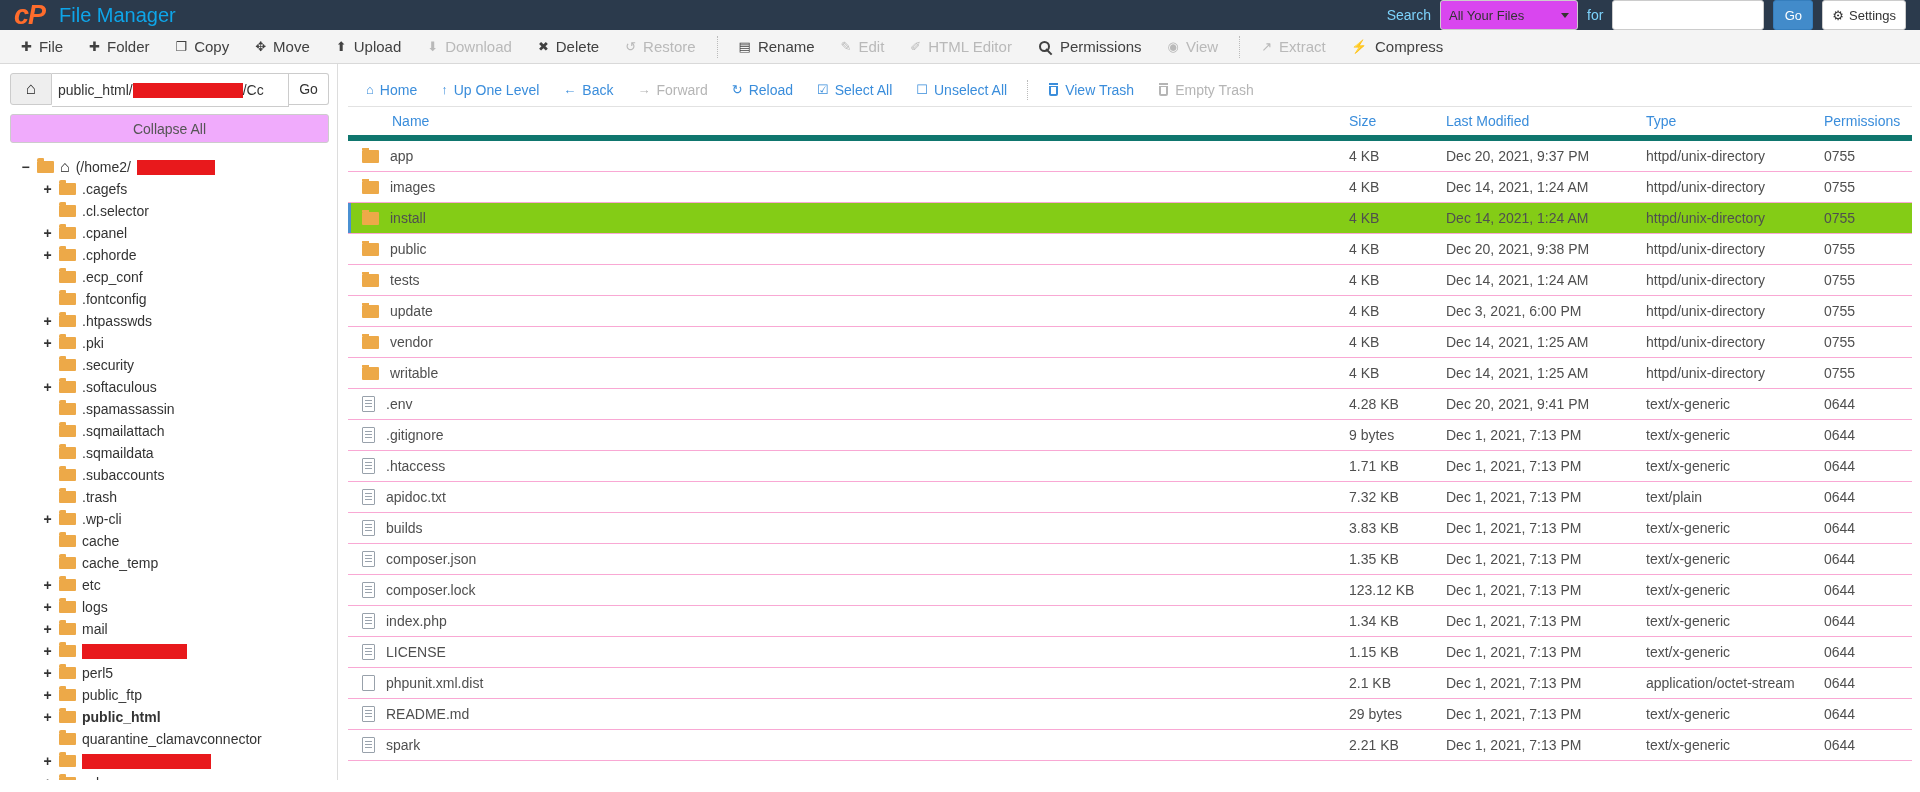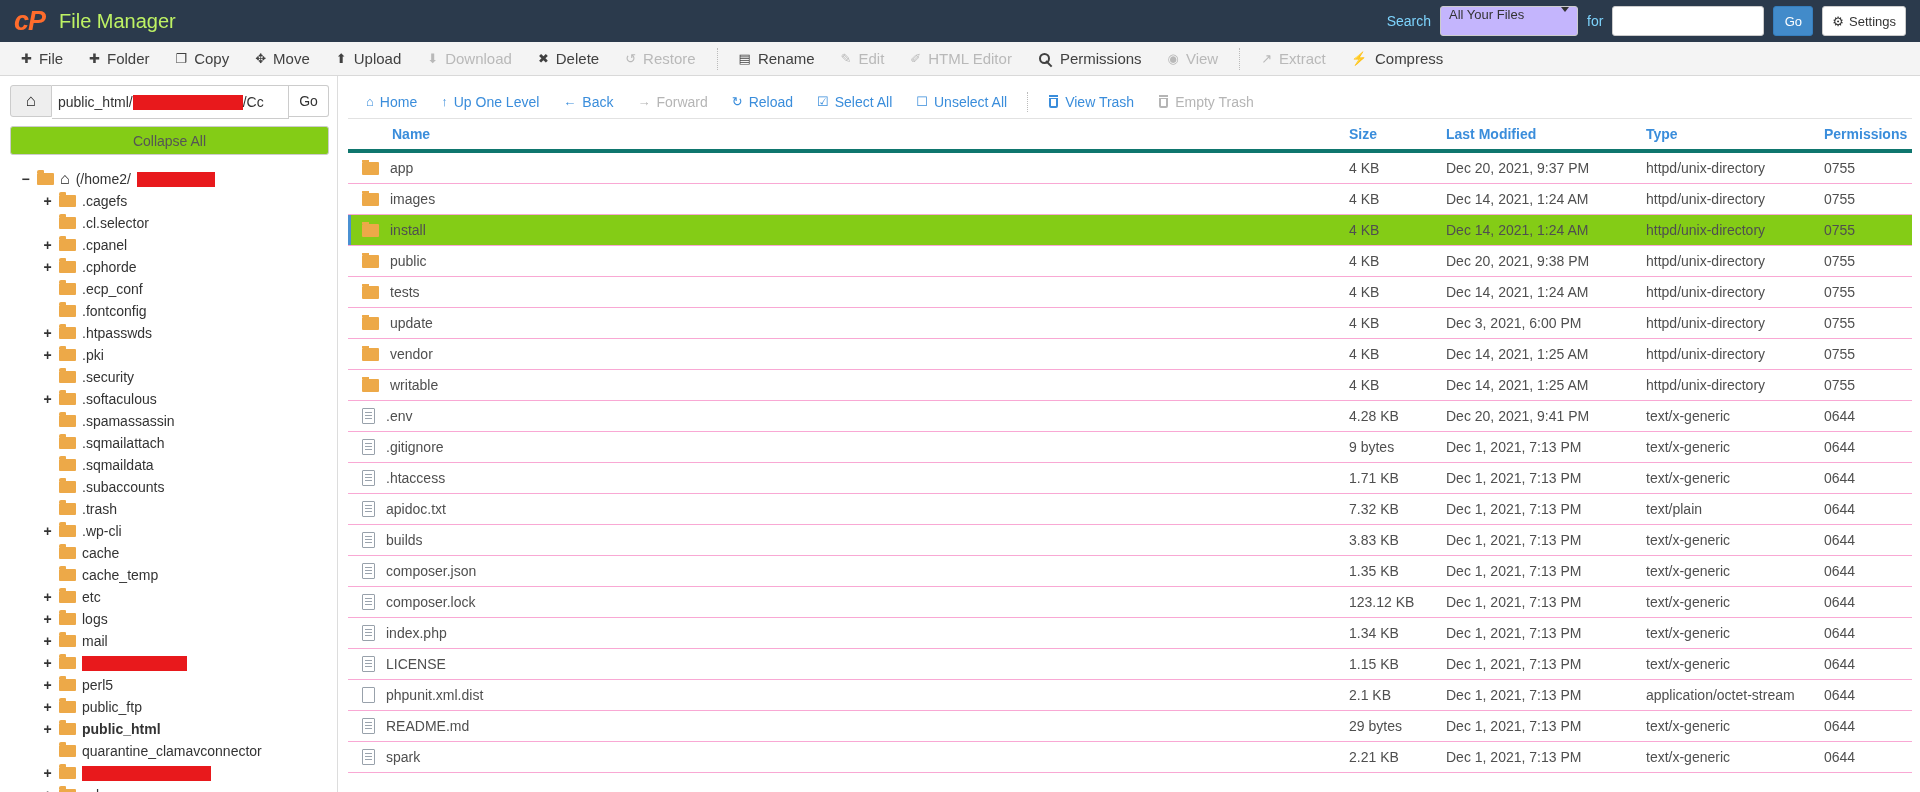--- a/index.html
+++ b/index.html
@@ -1,26 +1,26 @@
 <!DOCTYPE html>
 <html><head>
 <meta charset="utf-8">
 <style>
   * { box-sizing: border-box; margin: 0; padding: 0; }
   html,body { width:1920px; height:792px; overflow:hidden; background:#fff;
     font-family:"Liberation Sans", sans-serif; color:#444; }
 
   
-  .hdr { height:42px; background:#2b3a4c; display:flex; align-items:center; padding:0 14px; }
+  .hdr { height:30px; background:#2b3a4c; display:flex; align-items:center; padding:0 14px; }
   .logo { font-size:27px; font-weight:bold; font-style:italic; color:#ff6c2c; letter-spacing:-1px; margin-right:14px; }
-  .app-title { color:#bef264; font-size:20px; font-weight:400; }
+  .app-title { color:#0ea5e9; font-size:20px; font-weight:400; }
   .hdr-right { margin-left:auto; display:flex; align-items:center; gap:9px; }
   .hdr-label { color:#7dd3fc; font-size:14px; }
-  .scope-select { width:138px; height:30px; background:#c4b5fd; border:1px solid #ccc; border-radius:3px;
-    display:flex; align-items:flex-start; padding:0 8px; font-size:13px; color:#333; }
+  .scope-select { width:138px; height:30px; background:#d946ef; border:1px solid #ccc; border-radius:3px;
+    display:flex; align-items:center; padding:0 8px; font-size:13px; color:#333; }
   .scope-select .caret { margin-left:auto; width:0; height:0; border-left:4px solid transparent;
     border-right:4px solid transparent; border-top:5px solid #333; }
   .search-input { width:152px; height:30px; border:1px solid #ccc; border-radius:3px; font-size:13px; padding:0 6px;
     font-family:"Liberation Sans", sans-serif; }
   .btn-go-search { width:40px; height:30px; background:#428bca; border:1px solid #357ebd; border-radius:3px;
     color:#fff; font-size:13px; display:flex; align-items:center; justify-content:center; }
   .btn-settings { height:30px; background:#fff; border:1px solid #ccc; border-radius:3px; color:#333;
     font-size:13px; display:flex; align-items:center; gap:5px; padding:0 9px; }
 
   
@@ -38,21 +38,21 @@
   
   .path-group { display:flex; height:32px; }
   .path-home { width:42px; background:#eee; border:1px solid #ccc; border-radius:3px 0 0 3px;
     display:flex; align-items:center; justify-content:center; font-size:17px; color:#222; }
   .path-input { flex:1; border:1px solid #ccc; border-left:none; background:#fff; display:flex; align-items:center;
     padding:16px 6px; font-size:14px; color:#333; white-space:nowrap; overflow:hidden; }
   .path-go { width:40px; background:#fff; border:1px solid #ccc; border-left:none; border-radius:0 3px 3px 0;
     display:flex; align-items:center; justify-content:center; font-size:14px; color:#333; }
   .redact { display:inline-block; height:15px; background:#e8191c; vertical-align:middle; }
 
-  .collapse-btn { margin-top:9px; width:100%; height:29px; background:#84cc16; border:1px solid #ccc; border-radius:3px;
+  .collapse-btn { margin-top:9px; width:100%; height:29px; background:#f0abfc; border:1px solid #ccc; border-radius:3px;
     font-size:14px; color:#555; display:flex; align-items:center; justify-content:center; }
 
   
   .tree { margin-top:13px; font-size:14px; color:#333; }
   .tree-row { display:flex; align-items:center; height:22px; gap:6px; padding-left:32px; cursor:pointer; white-space:nowrap; }
   .tree-row.root { padding-left:10px; }
   .tree-row .exp { width:11px; text-align:center; font-weight:bold; color:#333; flex:0 0 11px; }
   .tree-row .exp.empty { visibility:hidden; }
   .tree-row.bold { font-weight:bold; }
   .icon-folder { width:17px; height:12px; background:#eda948; border-radius:1px; position:relative; display:inline-block; flex:0 0 17px; }
@@ -73,21 +73,21 @@
 
   .glyph-key { position:relative; width:15px; height:14px; display:inline-block; }
   .glyph-key::before { content:""; position:absolute; left:1px; top:1px; width:7px; height:7px; border:2px solid #414141; border-radius:50%; }
   .glyph-key::after { content:""; position:absolute; left:8px; top:8px; width:8px; height:2px; background:#414141;
     transform:rotate(45deg); transform-origin:left center; }
 
   
   .ftable { margin-top:0; }
   .ft-row { display:grid; grid-template-columns: 995px 97px 200px 178px 1fr; align-items:center; height:31px;
     border-bottom:1px solid #f9a8d4; font-size:14px; color:#4f4f4f; }
-  .ft-head { border-bottom:4px solid #0f766e; height:34px;font-weight:bold; }
+  .ft-head { border-bottom:6px solid #0f766e; height:34px; }
   .ft-head .cell { color:#3a8ddb; cursor:pointer; }
   .cell { padding-left:6px; white-space:nowrap; overflow:hidden; }
   .cell.name { display:flex; align-items:center; gap:11px; padding-left:14px; }
   .ft-row.selected { background:#84cc16; box-shadow:inset 3px 0 0 #4a90d2; }
   .icon-file { width:13px; height:16px; background:#fff; border:1px solid #98a1ab; border-radius:1px; position:relative; display:inline-block; flex:0 0 13px; }
   .icon-file.lines::before { content:""; position:absolute; left:2px; right:2px; top:3px; height:9px;
     background:repeating-linear-gradient(#9aa3ad 0 1px, transparent 1px 3px); }
   .tbl-folder { width:17px; height:13px; flex:0 0 17px; }
 </style>
 </head>

